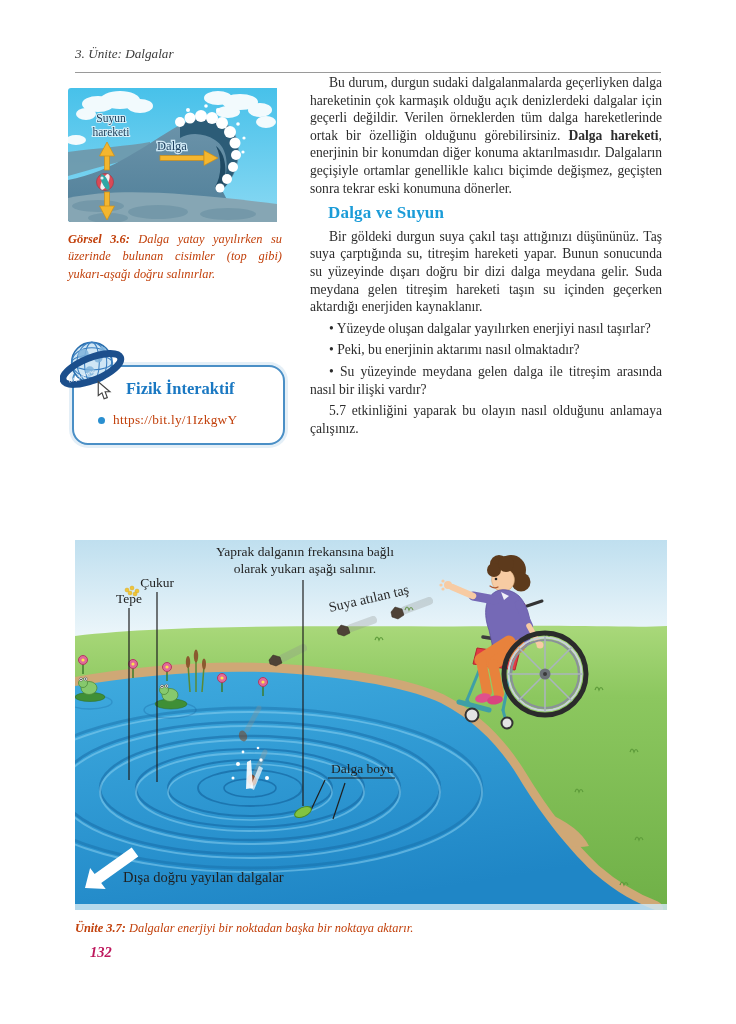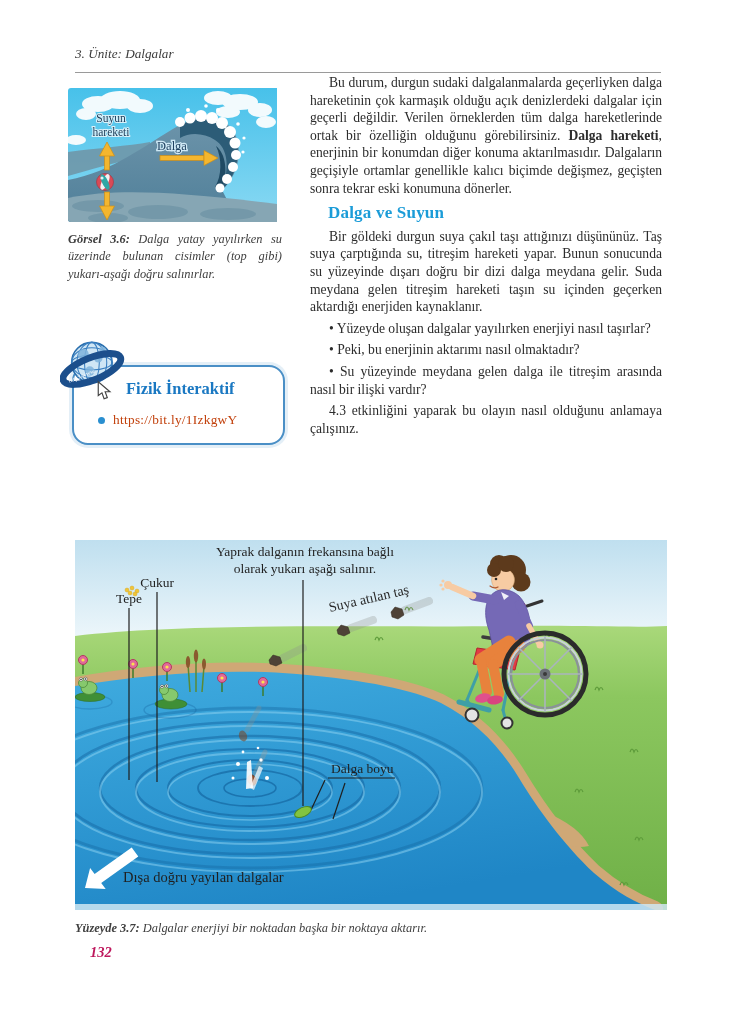--- a/index.html
+++ b/index.html
@@ -15,21 +15,21 @@
   
   .left-col{position:absolute; left:68px; top:88px; width:214px;}
   .right-col{position:absolute; left:310px; top:74px; width:352px;
        font-size:13.6px; line-height:17.6px; text-align:justify;}
   .right-col p{margin:0 0 4px 0; text-indent:19px;}
   .section{font-size:17px; font-weight:bold; color:#1b9cd8;
        margin:7px 0 6px 18px; letter-spacing:.2px;}
   
   .fig1{width:240px; height:134px; overflow:hidden; border-radius:3px;}
   .caption{font-style:italic; font-size:12.4px; line-height:1.4;
-       text-align:justify; color:#404040; margin:9px 0 0 0;}
+       text-align:justify; color:#c2410c; margin:9px 0 0 0;}
   .caption b{font-weight:bold;}
   
   .ibox{position:relative; margin:82px 0 0 4px; width:213px; height:80px;
        box-sizing:border-box; border:2.2px solid #4a8fc6; border-radius:16px;
        background:#fff; box-shadow:0 0 0 3px rgba(130,180,220,.22);}
   .globe{position:absolute; left:-14px; top:-30px; width:68px; height:66px;}
   .ibox-title{margin:12px 0 0 52px; font-weight:bold; font-size:16.5px; color:#1a78c2;}
   .ibox-link-row{display:flex; align-items:center; margin:13px 0 0 24px;}
   .dot{width:7px; height:7px; border-radius:50%; background:#2a8fd0; margin-right:8px; flex:0 0 auto;}
   .ibox-link{font-size:13.3px; color:#c2410c; letter-spacing:.3px;}
@@ -165,21 +165,21 @@
     </div>
   </div>
 
   <div class="right-col">
     <p><span>Bu durum, durgun sudaki dalgalanmalarda geçerliyken dalga hareketinin çok karmaşık olduğu açık denizlerdeki dalgalar için geçerli değildir. Verilen örneklerden tüm dalga hareketlerinde ortak bir özelliğin olduğunu görebilirsiniz. </span><b>Dalga hareketi</b><span>, enerjinin bir konumdan diğer konuma aktarılmasıdır. Dalgaların geçişiyle ortamlar genellikle kalıcı biçimde değişmez, geçişten sonra tekrar eski konumuna dönerler.</span></p>
     <h2 class="section">Dalga ve Suyun</h2>
     <p>Bir göldeki durgun suya çakıl taşı attığınızı düşününüz. Taş suya çarptığında su, titreşim hareketi yapar. Bunun sonucunda su yüzeyinde dışarı doğru bir dizi dalga meydana gelir. Suda meydana gelen titreşim hareketi taşın su içinden geçerken aktardığı enerjiden kaynaklanır.</p>
     <p>• Yüzeyde oluşan dalgalar yayılırken enerjiyi nasıl taşırlar?</p>
     <p>• Peki, bu enerjinin aktarımı nasıl olmaktadır?</p>
     <p>• Su yüzeyinde meydana gelen dalga ile titreşim arasında nasıl bir ilişki vardır?</p>
-    <p>4.3 etkinliğini yaparak bu olayın nasıl olduğunu anlamaya çalışınız.</p>
+    <p>5.7 etkinliğini yaparak bu olayın nasıl olduğunu anlamaya çalışınız.</p>
   </div>
 
   <div class="fig2">
     <svg viewBox="0 0 592 370" width="592" height="370">
       <defs>
         <linearGradient id="sky2" x1="0" y1="0" x2="0" y2="1">
           <stop offset="0" stop-color="#bfdfef"></stop>
             <stop offset="1" stop-color="#eef7fb"></stop>
         </linearGradient>
         <linearGradient id="grassg" x1="0" y1="0" x2="0" y2="1">
@@ -401,16 +401,16 @@
       <text x="255" y="72" transform="rotate(-13 255 72)" font-size="14" fill="#2a2a2a">Suya atılan taş</text>
       <text x="256" y="233" font-size="13.5" fill="#1f1f1f">Dalga boyu</text>
 
       <polygon points="56.7,307.6 19.6,334.1 15.1,328.1 10,348 30.7,348.9 26.2,342.9 63.3,316.4" fill="#ffffff"></polygon>
       <text x="48" y="342" font-size="14.5" fill="#1f1f1f">Dışa doğru yayılan dalgalar</text>
 
       <rect x="0" y="364" width="592" height="6" fill="#cfe6f2" opacity="0.85"></rect>
     </svg>
   </div>
 
-  <p class="caption cap2"><b>Yüzeyde 3.7:</b><span> Dalgalar enerjiyi bir noktadan başka bir noktaya aktarır.</span></p>
+  <p class="caption cap2"><b>Ünite 3.7:</b><span> Dalgalar enerjiyi bir noktadan başka bir noktaya aktarır.</span></p>
 
   <div class="pagenum">132</div>
 </div>
 
 </body></html>

